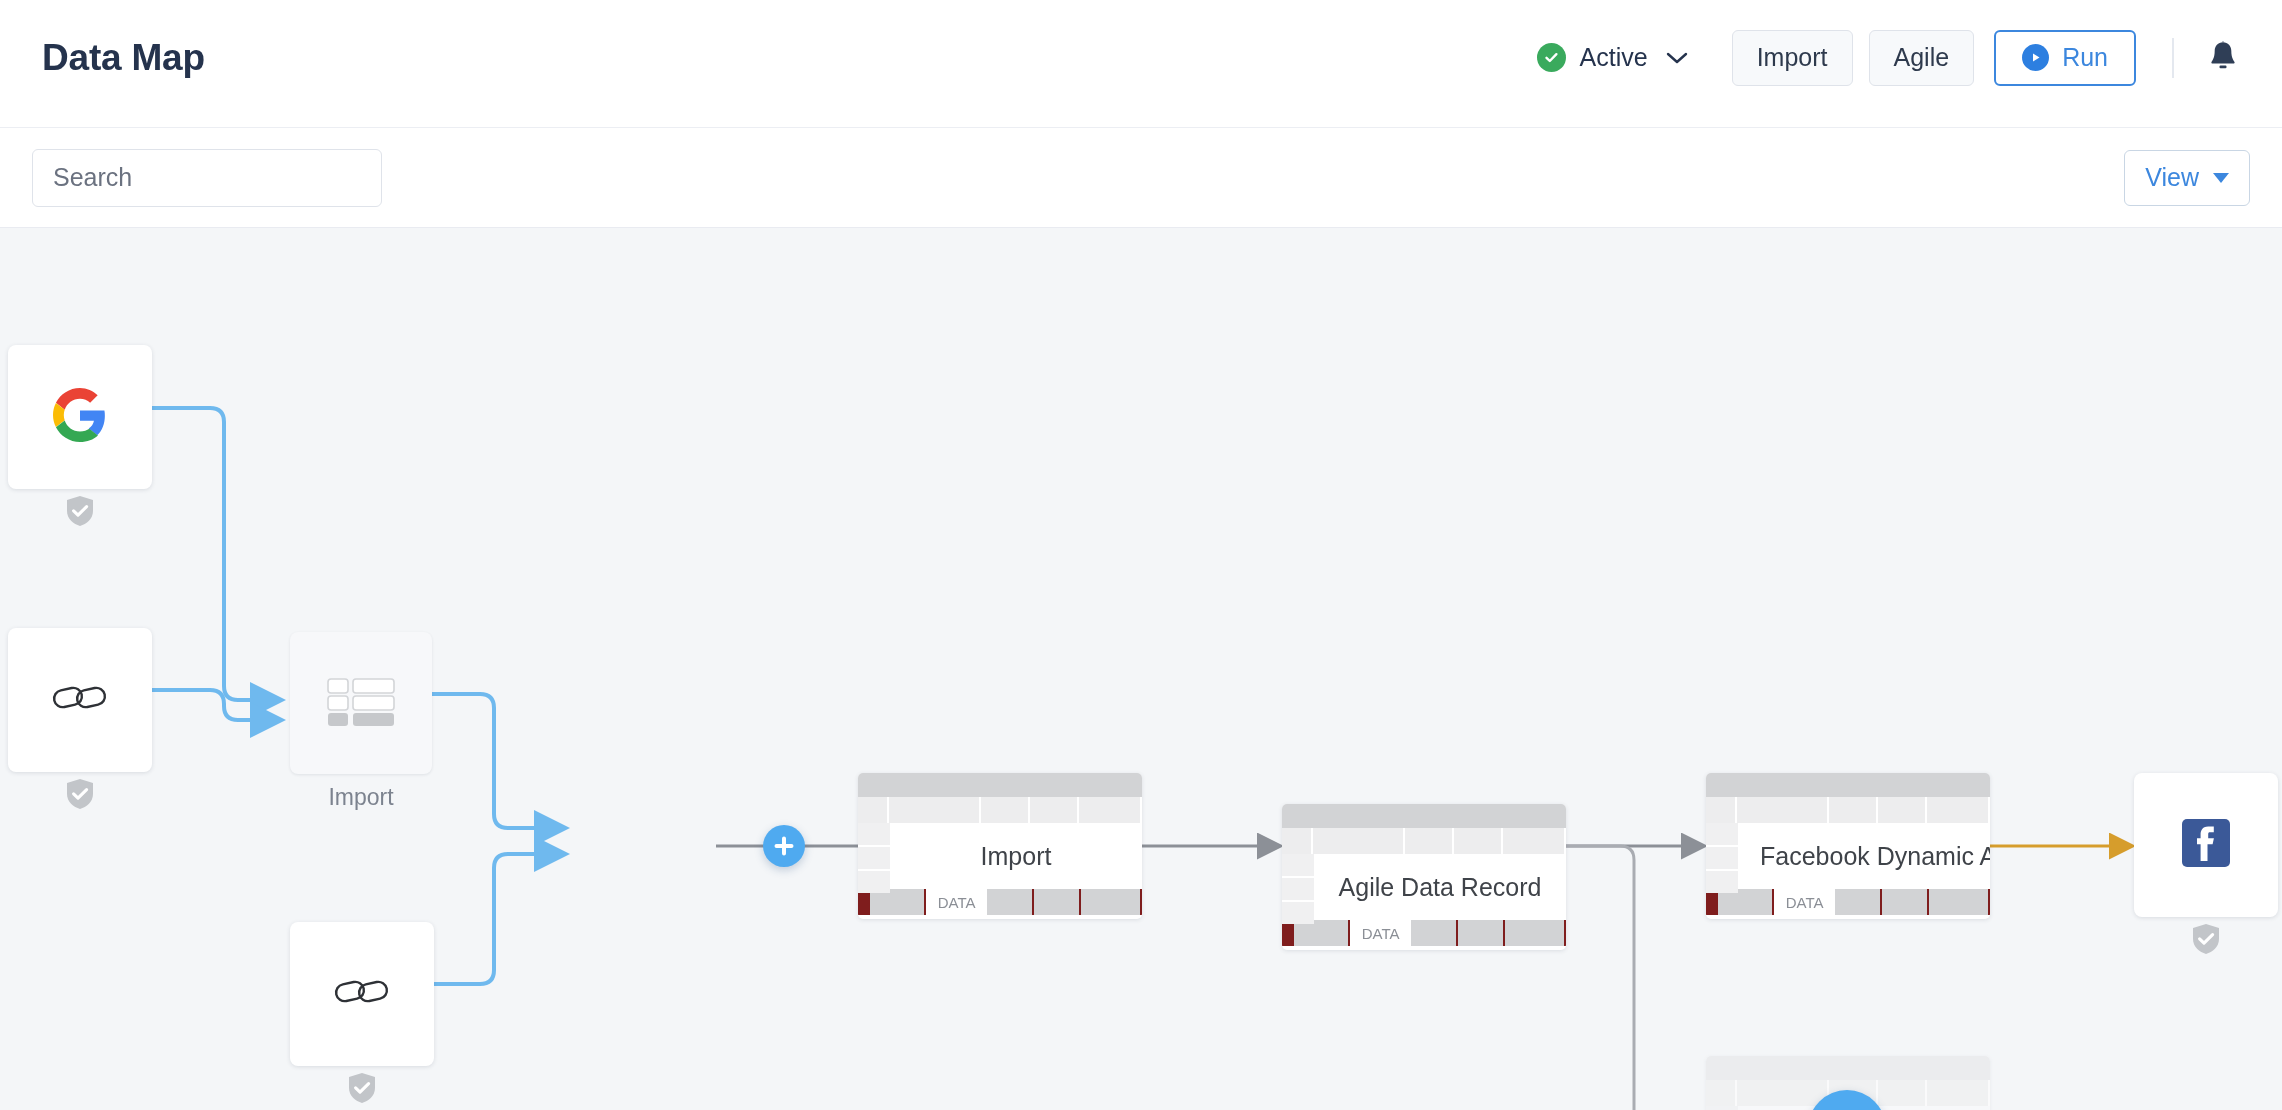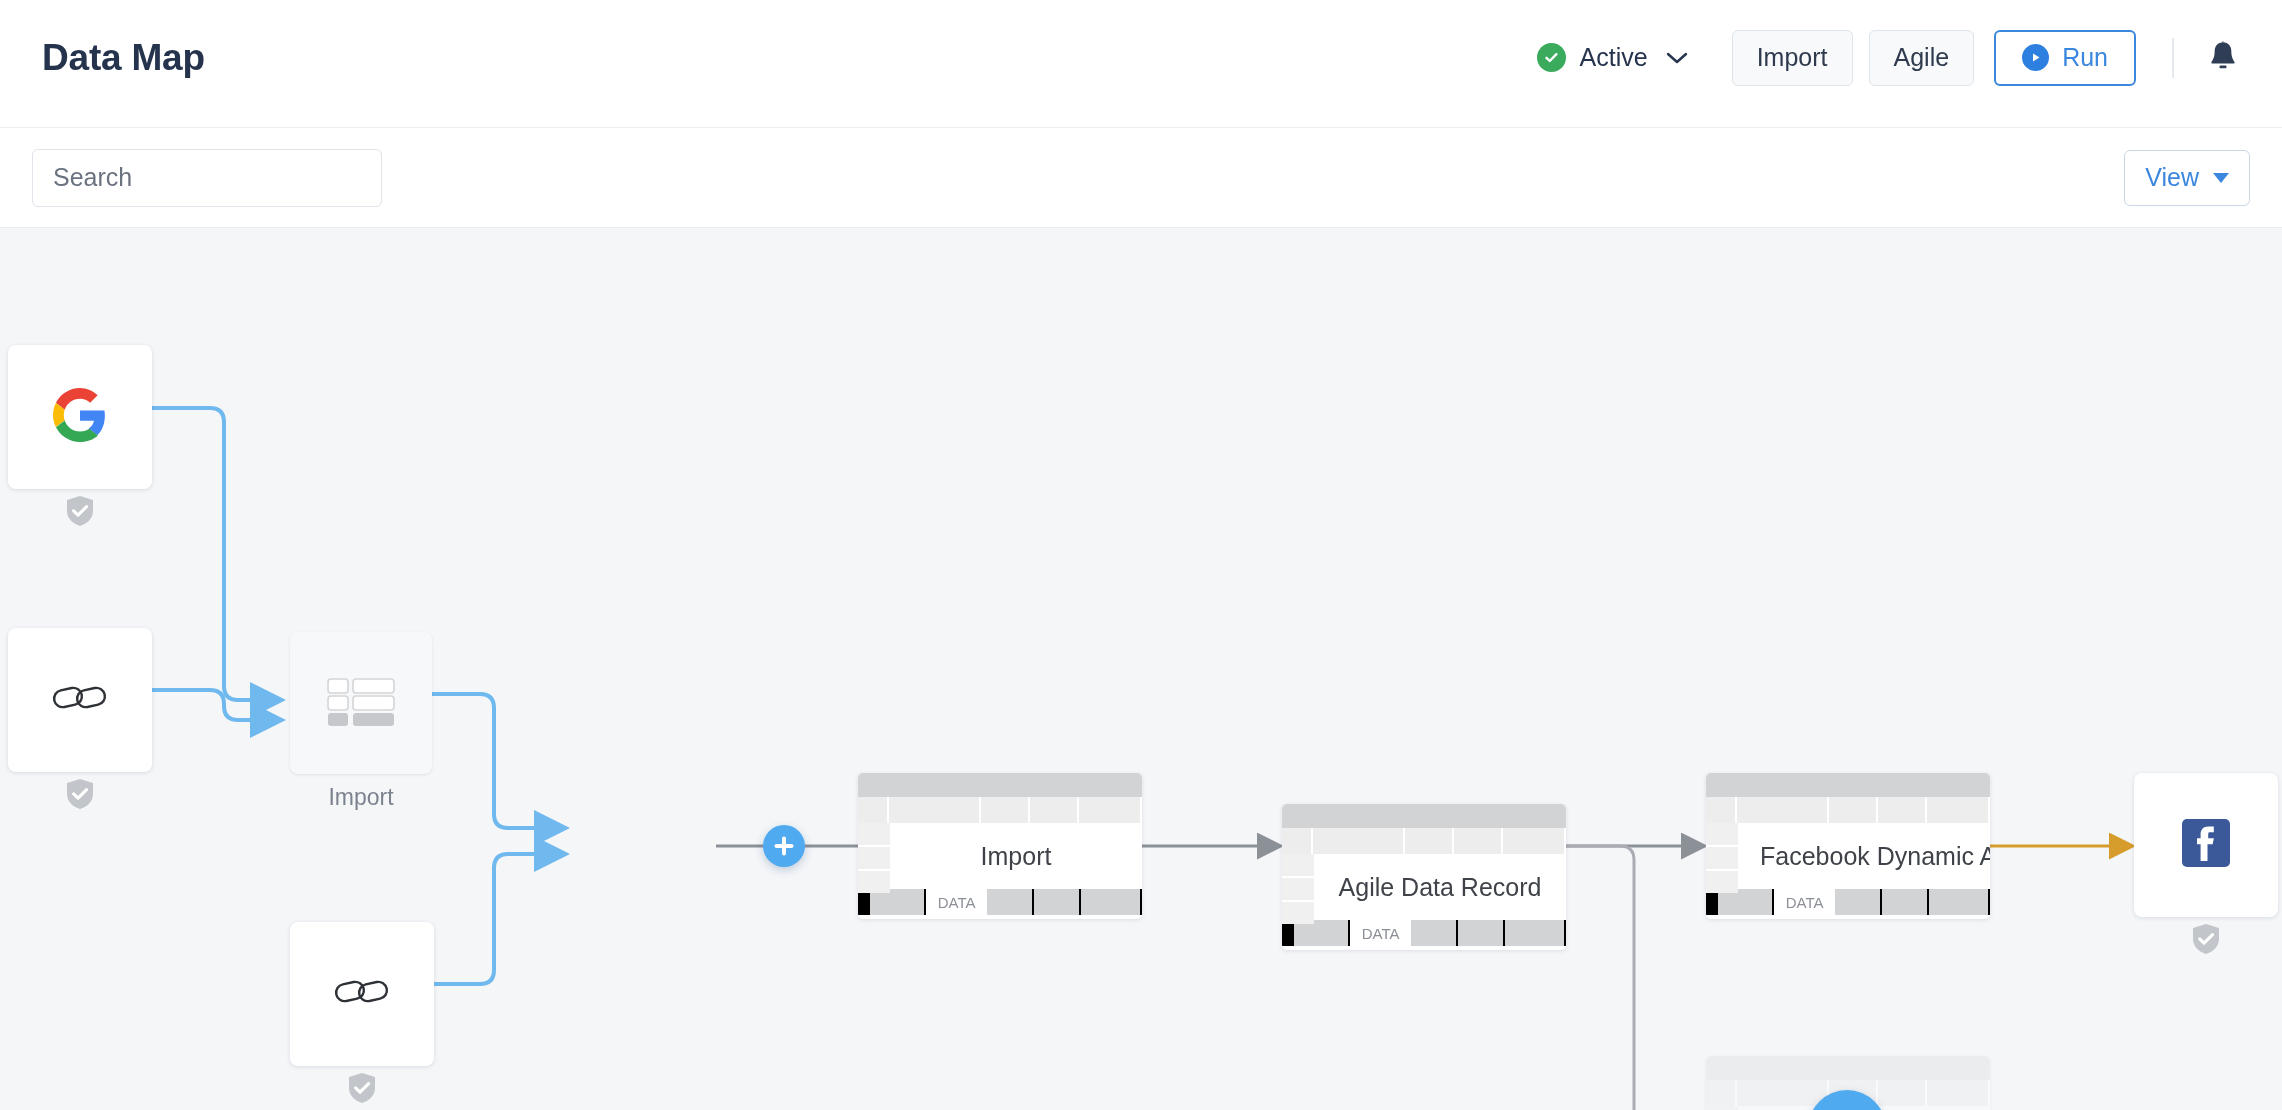--- a/index.html
+++ b/index.html
@@ -205,21 +205,21 @@
   .card .body { position: relative; display: flex; background: #ffffff; }
   .card .gutter { width: 32px; background: #ffffff; }
   .card .gutter .gcell { height: 22px; background: #f0f0f1; margin-bottom: 2px; }
   .card .title {
     flex: 1;
     display: flex; align-items: center; justify-content: center;
     font-size: 25px; color: #3f4349;
     white-space: nowrap; overflow: hidden;
   }
   .card .title.left { justify-content: flex-start; padding-left: 22px; }
-  .card .footbar { height: 26px; display: flex; background: #000000; padding-left: 12px; }
+  .card .footbar { height: 26px; display: flex; background: #7f1d1d; padding-left: 12px; }
   .card .footbar .fc { background: #d2d3d5; margin-right: 2px; }
   .card .footbar .tab {
     background: #ffffff; display:flex; align-items:center; justify-content:center;
     font-size: 15px; color: #8b8f96;
   }
   .card.ghost { opacity: 0.55; }
   .card.ghost .topbar { background: #e4e5e7; }
   .card.ghost .body { background: #fafbfc; }
 
   .plus-btn {

